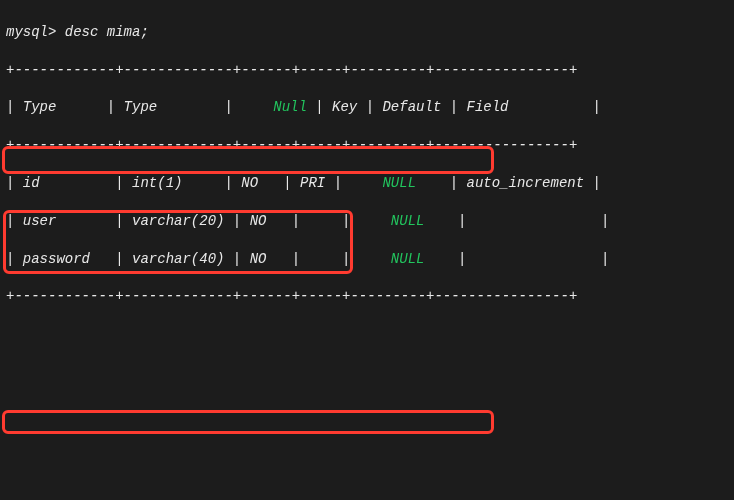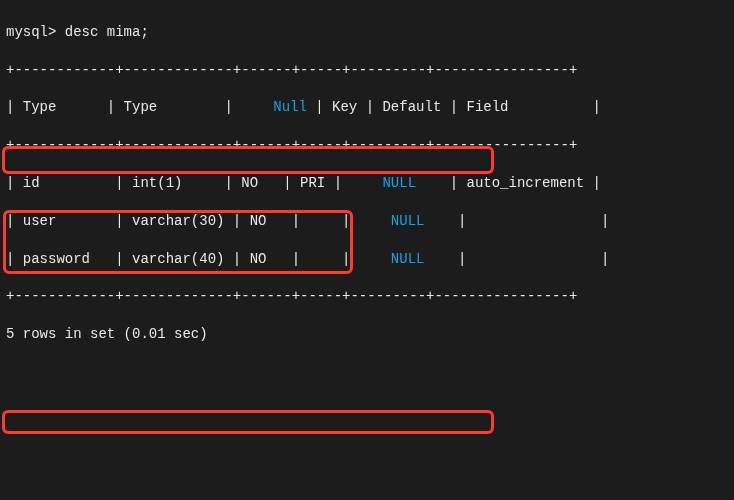--- a/index.html
+++ b/index.html
@@ -13,42 +13,41 @@
     color: #e8e8e8;
     width: 734px;
     height: 500px;
     overflow: hidden;
     position: relative;
   }
   .terminal {
     padding: 4px 6px;
     white-space: pre;
   }
-  .line { display: block; }
-  .null-col  { color: #0ea5e9; padding-left: 32px; }
+  .line { display: block; font-style: italic; }
+  .null-col  { color: #22c55e; padding-left: 32px; }
   .highlight-box {
     position: absolute;
     border: 3px solid #ff3b30;
     border-radius: 6px;
     pointer-events: none;
   }
 </style>
 </head>
 <body>
 
 <div class="terminal">
 <span class="line"><span>mysql&gt; desc mima;</span></span>
 <span class="line">+------------+-------------+------+-----+---------+----------------+</span>
 <span class="line"><span>| Type      | Type        | </span><span class="null-col">Null</span><span> | Key | Default | Field          |</span></span>
 <span class="line">+------------+-------------+------+-----+---------+----------------+</span>
 <span class="line"><span>| id         | int(1)     | NO   | PRI | </span><span class="null-col">NULL</span><span>    | auto_increment |</span></span>
-<span class="line"><span>| user       | varchar(30) | NO   |     | </span><span class="null-col">NULL</span><span>    |                |</span></span>
+<span class="line"><span>| user       | varchar(20) | NO   |     | </span><span class="null-col">NULL</span><span>    |                |</span></span>
 <span class="line"><span>| password   | varchar(40) | NO   |     | </span><span class="null-col">NULL</span><span>    |                |</span></span>
 <span class="line">+------------+-------------+------+-----+---------+----------------+</span>
-<span class="line">5 rows in set (0.01 sec)</span>
 <span class="line">&nbsp;</span>
 
 
 
 
 
 
 
 
 

